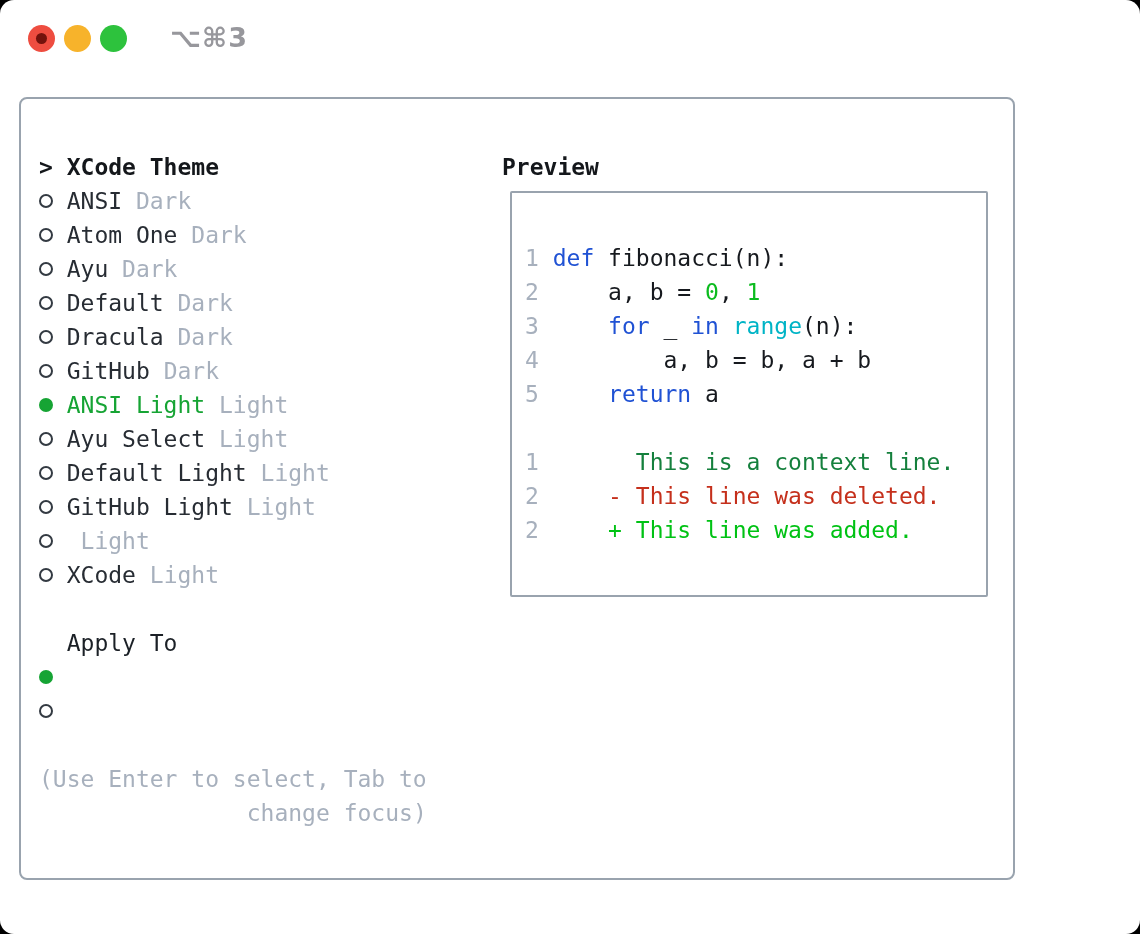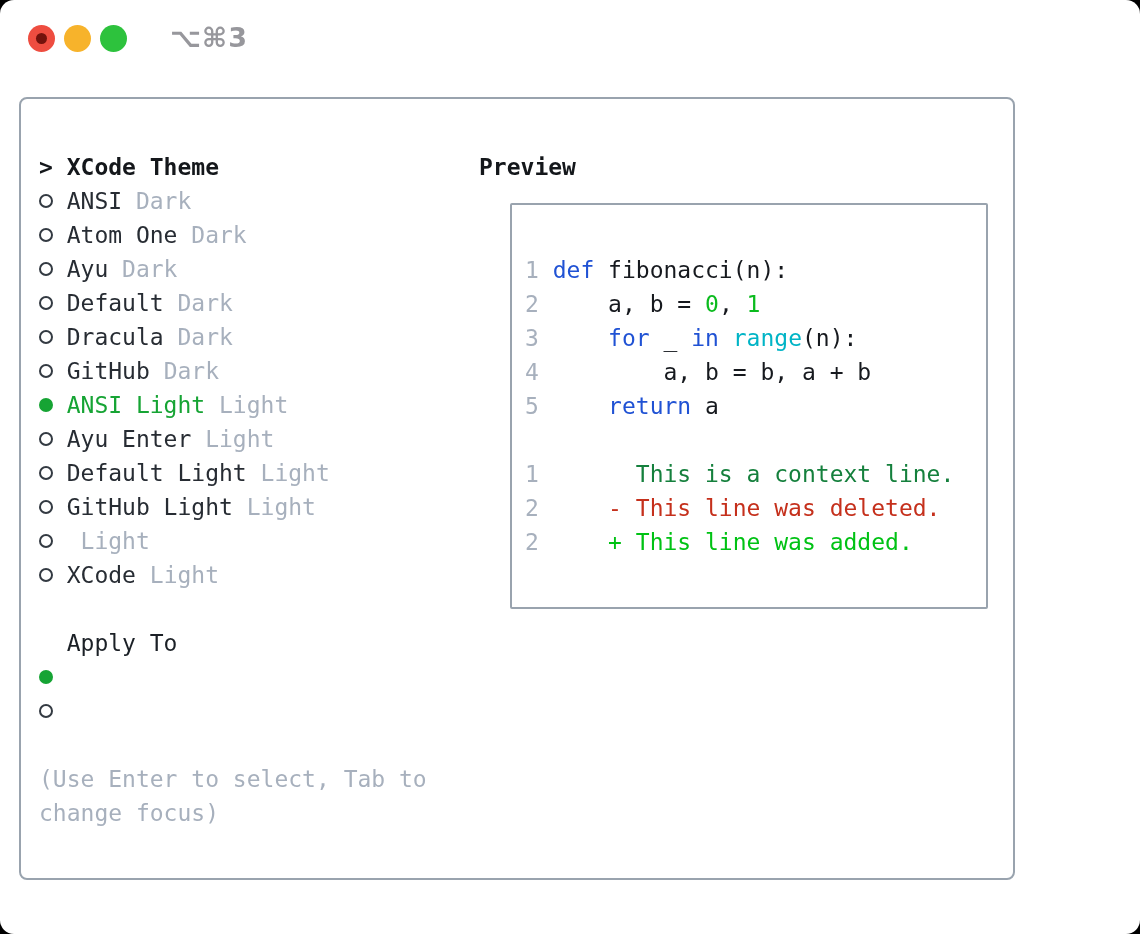--- a/index.html
+++ b/index.html
@@ -30,28 +30,28 @@
   .spacer{height:34px;}
   .gutter{display:inline-flex;align-items:center;width:2ch;flex:none;}
   .ring{width:14px;height:14px;border-radius:50%;border:2px solid #333a42;box-sizing:border-box;background:transparent;}
   .selected .ring{background:var(--green,#16a434);border-color:var(--green,#16a434);}
   .prompt,.hdr{font-weight:bold;color:#14171b;}
   .label{color:#272c33;}
   .selected .label{color:var(--green,#16a434);}
   .tag{color:var(--muted,#a7b0bd);margin-left:1ch;}
   .apply-hdr{color:#1b2026;}
   .help{margin-top:34px;color:var(--muted,#a7b0bd);}
-  .help div{height:34px;line-height:34px;white-space:pre;}
+  .help div{height:34px;line-height:34px;white-space:pre;text-align:right;}
   
   .preview-label{
-    position:absolute;left:458px;top:51px;height:34px;line-height:34px;
+    position:absolute;left:481px;top:51px;height:34px;line-height:34px;
     font-weight:bold;color:#14171b;
   }
   .preview-box{
-    position:absolute;left:489px;top:104px;width:478px;height:406px;
+    position:absolute;left:489px;top:92px;width:478px;height:406px;
     border:2px solid var(--border,#99a3ae);border-radius:2px;box-sizing:border-box;
     overflow:hidden;
   }
   .code{padding:48px 0 0 13px;white-space:pre;}
   .code-line{height:34px;line-height:34px;}
   .ln{color:var(--muted,#a7b0bd);}
   .tok-pl{color:#16191e;}
   .tok-kw{color:var(--blue,#2052d4);}
   .tok-bi{color:var(--cyan,#00b4c6);}
   .tok-num{color:var(--num-green,#0bbb1e);}
@@ -121,21 +121,21 @@
           </div>
 
           <div class="row theme-row selected">
             <span class="gutter"><span class="ring"></span></span>
             <span class="label">ANSI Light</span>
             <span class="tag">Light</span>
           </div>
 
           <div class="row theme-row">
             <span class="gutter"><span class="ring"></span></span>
-            <span class="label">Ayu Enter</span>
+            <span class="label">Ayu Select</span>
             <span class="tag">Light</span>
           </div>
 
           <div class="row theme-row">
             <span class="gutter"><span class="ring"></span></span>
             <span class="label">Default Light</span>
             <span class="tag">Light</span>
           </div>
 
           <div class="row theme-row">

